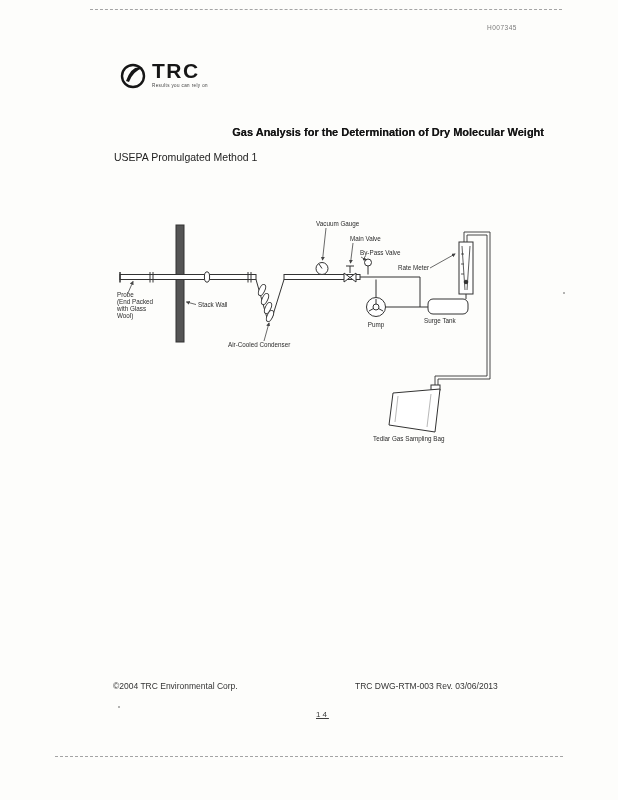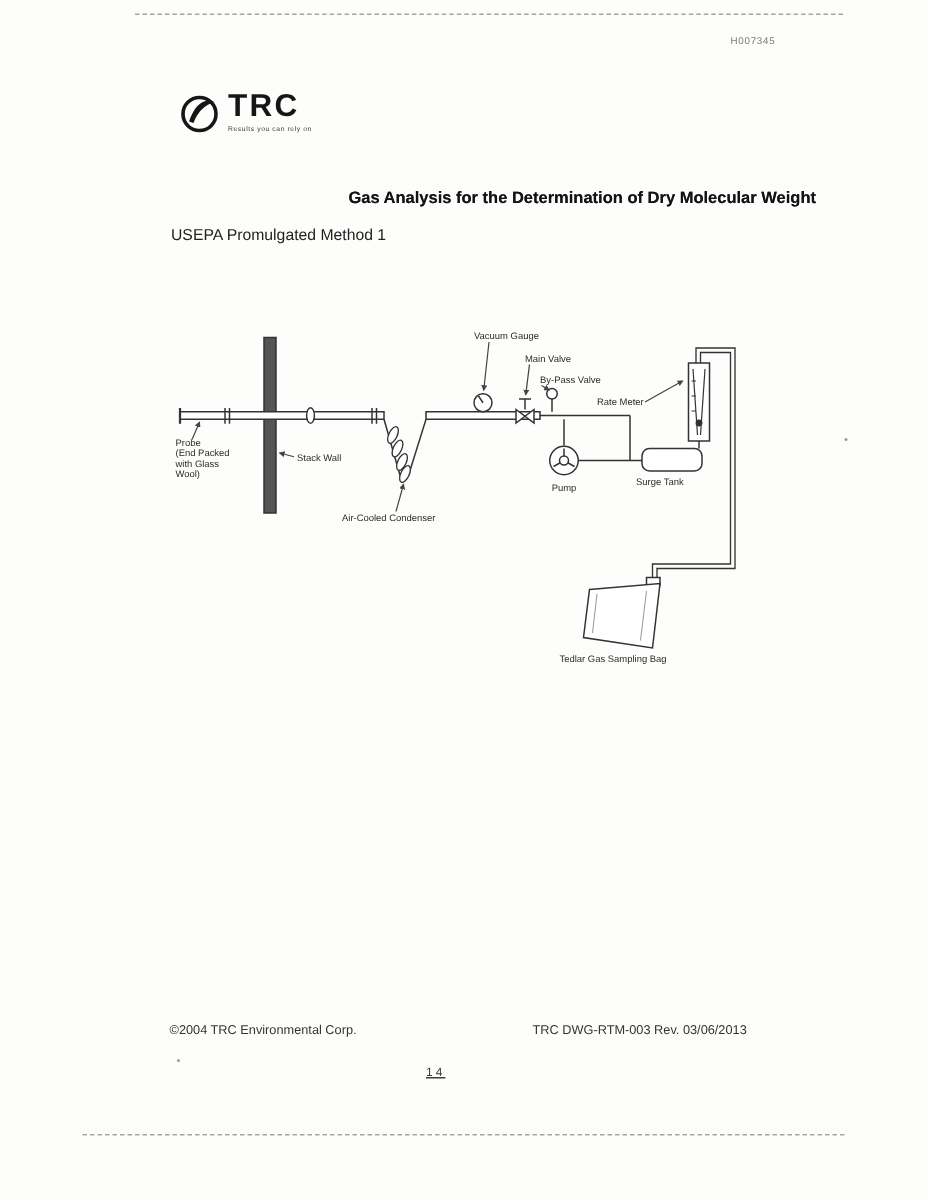--- a/index.html
+++ b/index.html
@@ -39,21 +39,21 @@
     position:absolute;left:114px;top:151px;
     font-size:10.5px;font-weight:400;color:#222;margin:0;
   }
   .diagram{position:absolute;left:0;top:210px;}
   .diagram text{
     font-family:"Liberation Sans",sans-serif;
     font-size:6.3px;fill:#2b2b2b;
   }
   .footer-left{position:absolute;left:113px;top:681px;font-size:8.5px;color:#333;}
   .footer-right{position:absolute;left:355px;top:681px;font-size:8.5px;color:#333;}
-  .page-number{position:absolute;left:284px;top:710px;font-size:8px;color:#3d3d3d;letter-spacing:2px;text-decoration:underline;}
+  .page-number{position:absolute;left:316px;top:710px;font-size:8px;color:#3d3d3d;letter-spacing:2px;text-decoration:underline;}
   .speck{position:absolute;width:2px;height:2px;background:#9a9a9a;border-radius:50%;}
 </style>
 </head>
 <body>
 
 <div class="page">
 
   <div class="scan-edge top"></div>
 
   <div class="doc-id">H007345</div>

